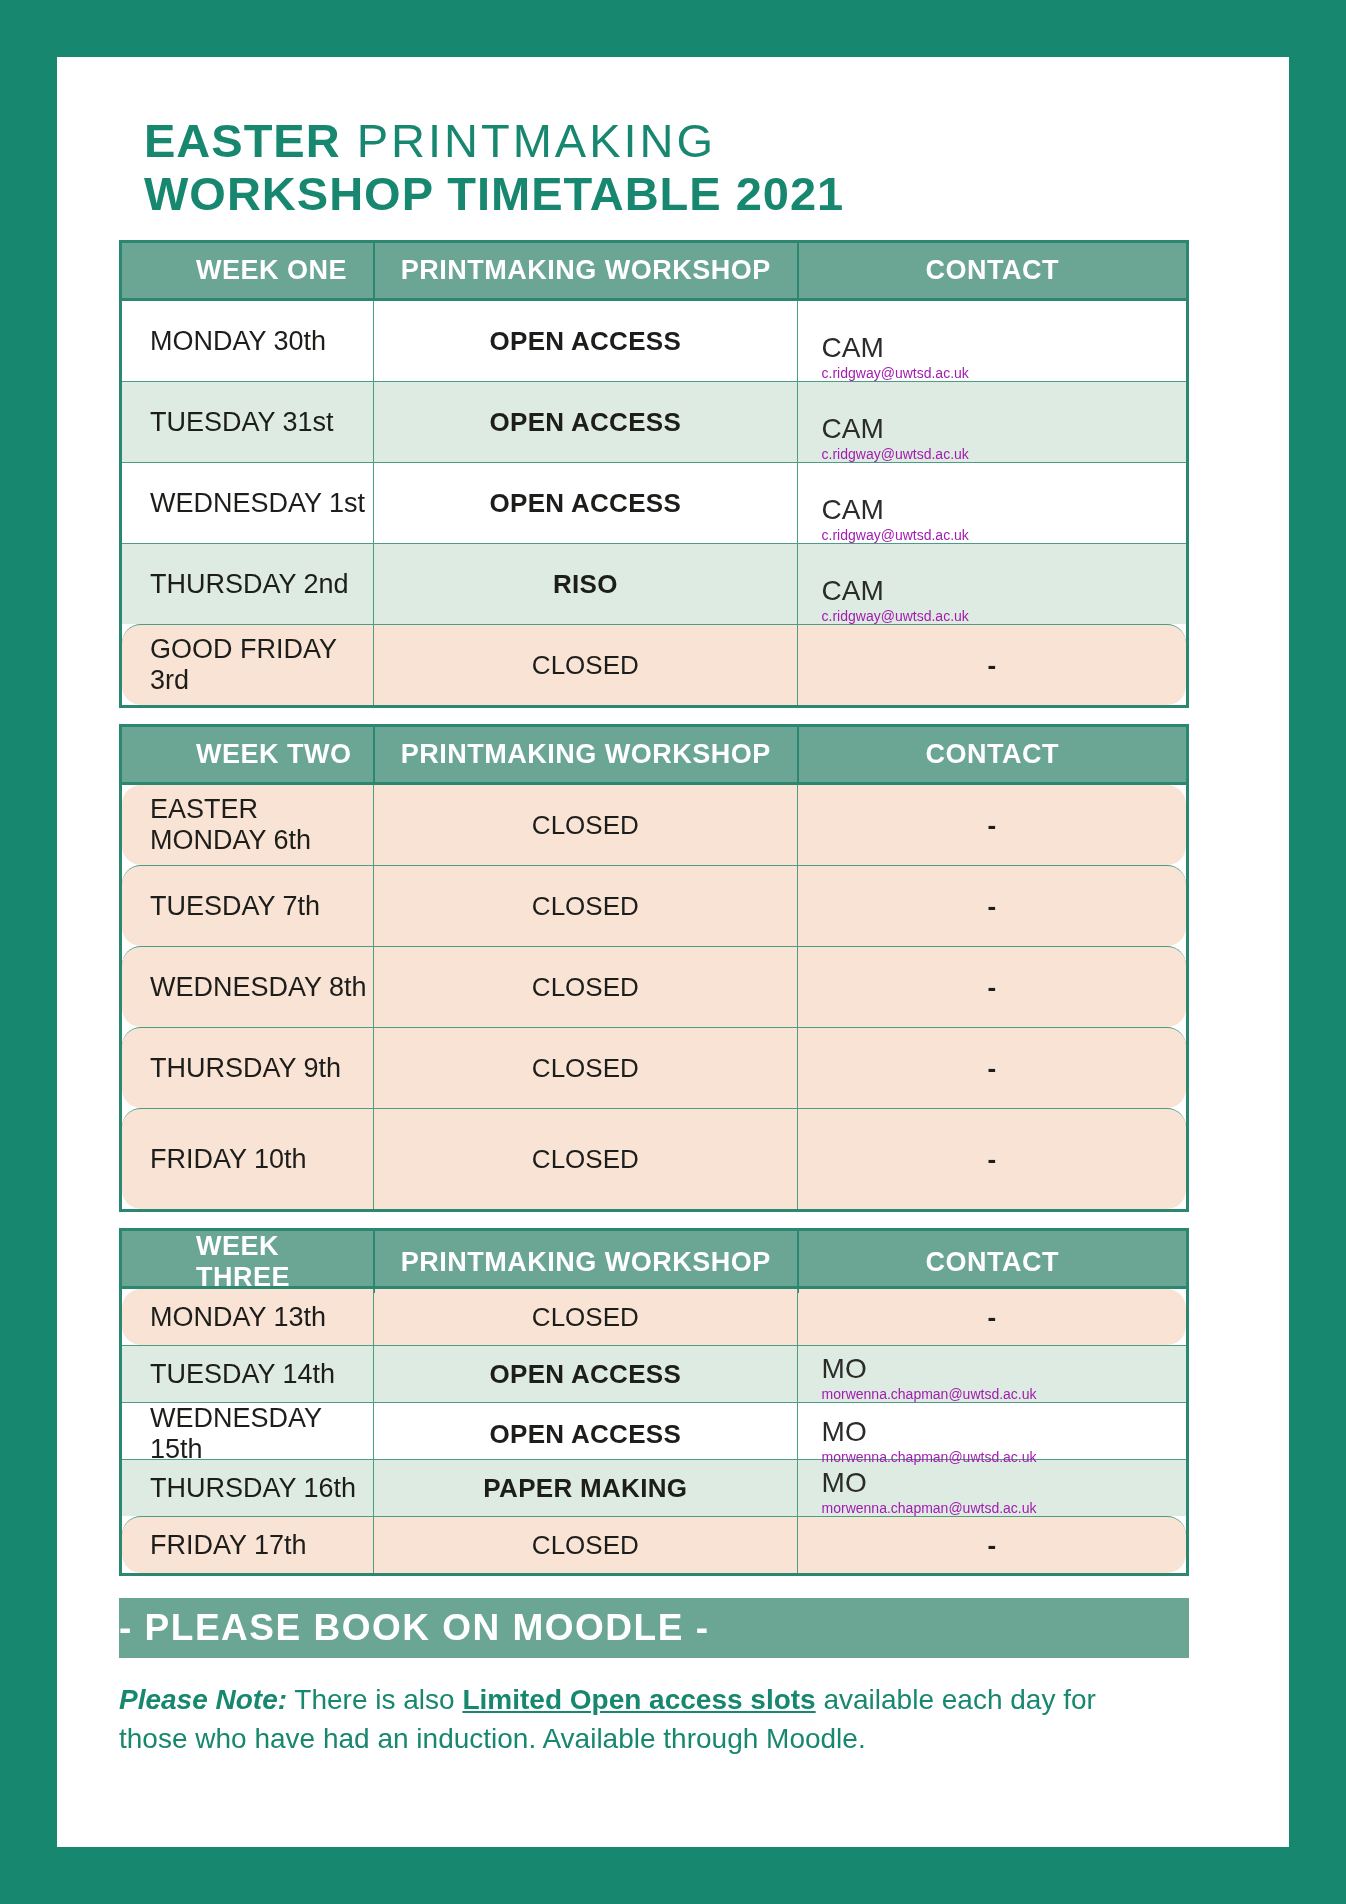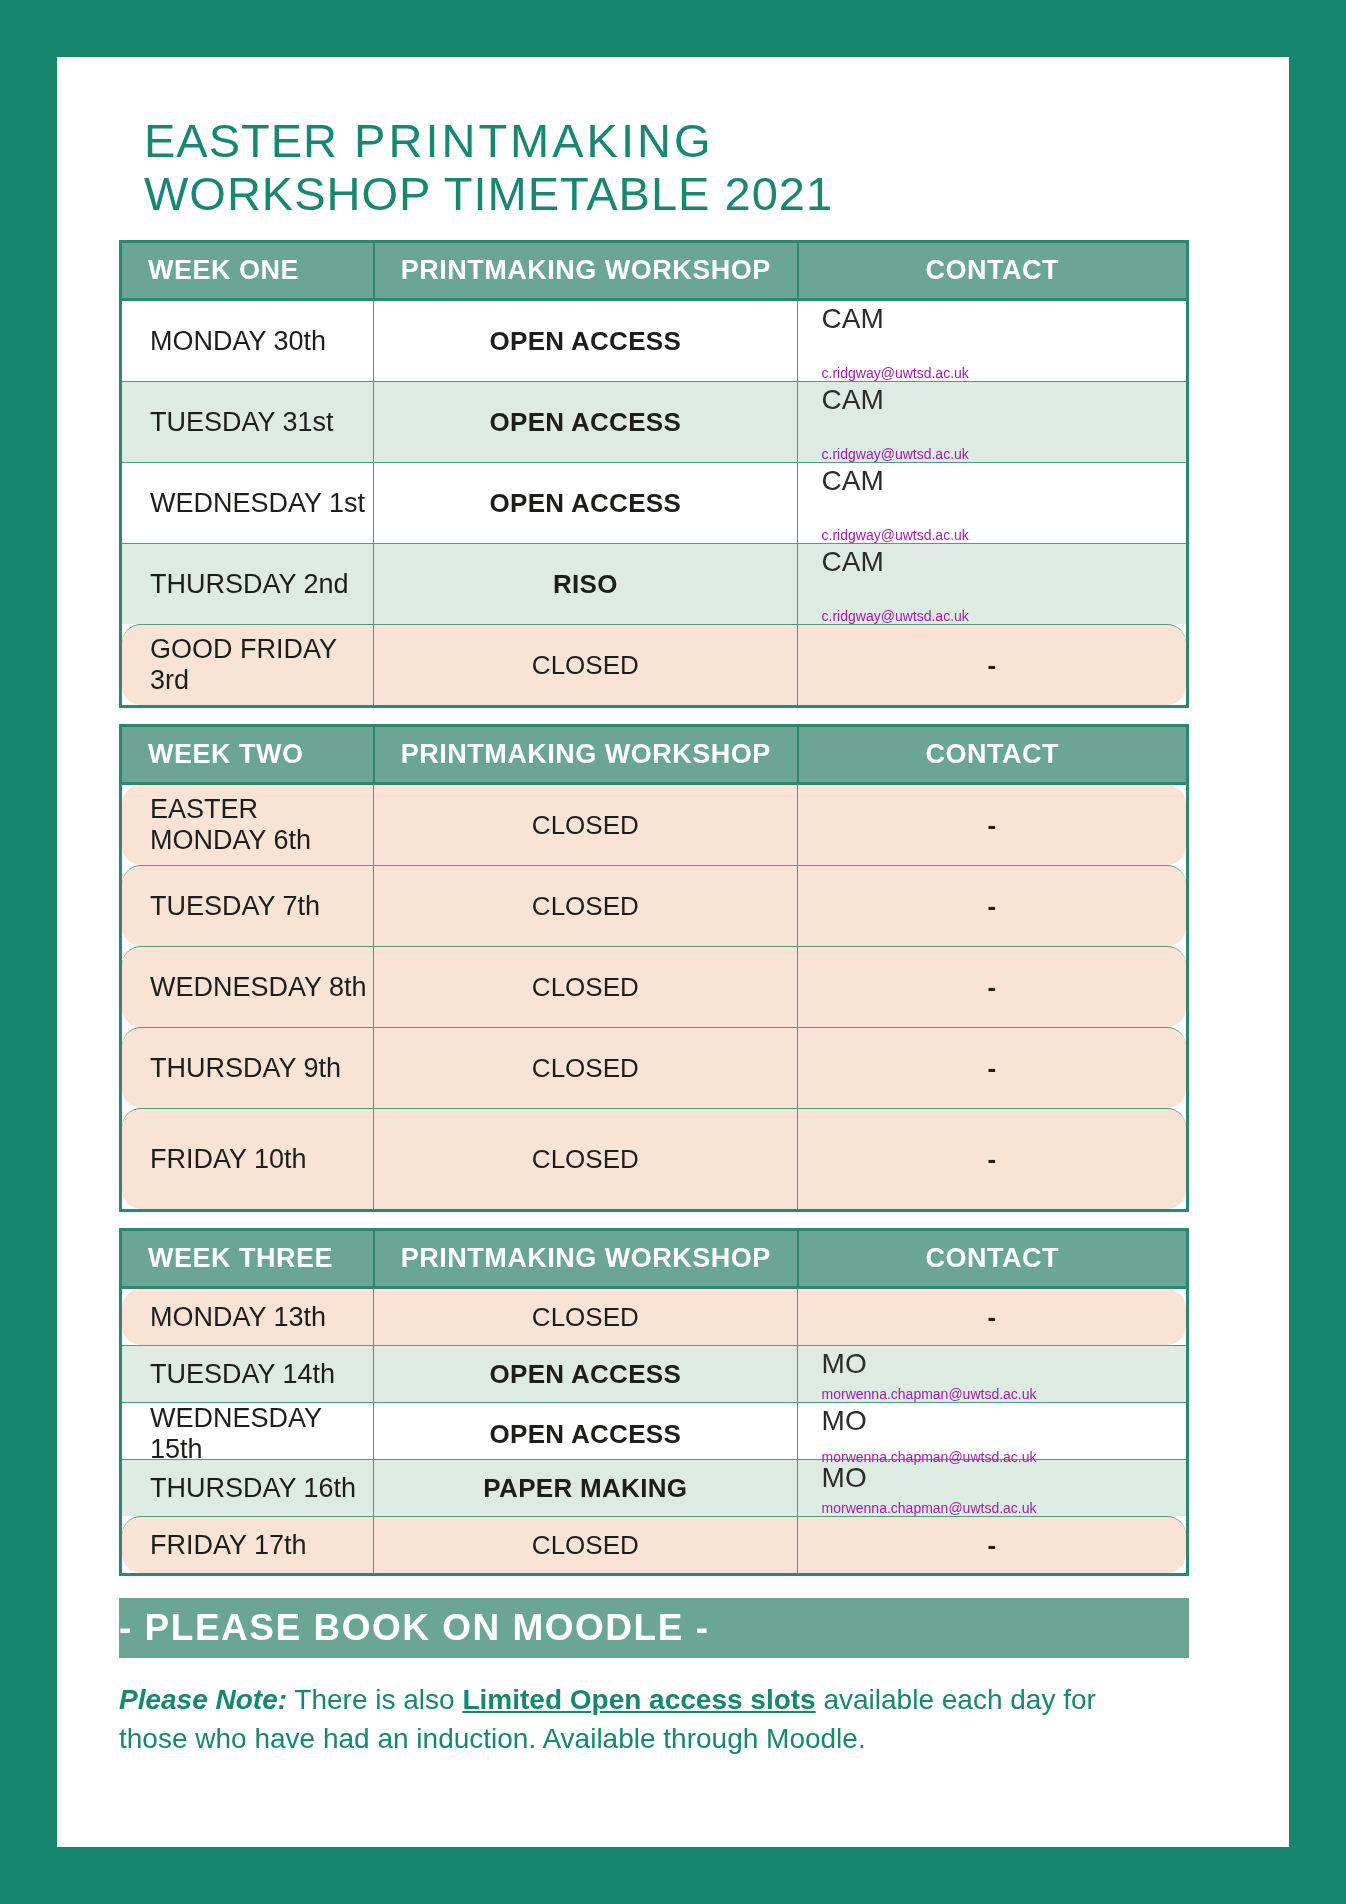--- a/index.html
+++ b/index.html
@@ -22,21 +22,21 @@
     padding:58px 40px 0 62px;
   }
   
   .title-block{margin-left:25px;margin-bottom:20px;}
   .title-line{
     color:#17876F;
     font-size:47px;
     line-height:1.12;
     letter-spacing:1px;
   }
-  .t-bold{font-weight:400;}
+  .t-bold{font-weight:700;}
   .t-light{font-weight:400;letter-spacing:3px;}
   
   .tbl{
     width:1070px;
     border:3px solid #2B8770;
     box-sizing:border-box;
     margin-bottom:16px;
     background:#fff;
   }
   .trow{
@@ -49,21 +49,21 @@
     border-bottom:3px solid #2B8770;
     height:55px;
   }
   .thead > div{
     color:#ffffff;
     font-weight:700;
     font-size:27px;
     letter-spacing:0.5px;
     display:flex;align-items:center;
   }
-  .thead .h-week{padding-left:26px;}
+  .thead .h-week{padding-left:26px;margin-left:48px;}
   .thead .h-mid, .thead .h-contact{justify-content:center;}
   .thead > div + div{border-left:2px solid #2B8770;}
   .rrow{height:80px;}
   .t3 .rrow{height:56px;}
   .tall{height:100px;}
   .rrow > div + div{border-left:1px solid #4D9D85;}
   .rrow + .rrow{border-top:1px solid #4D9D85;}
   .bg-w{background:#ffffff;}
   .bg-g{background:#DEEBE2;}
   .bg-p{background:#F8E3D4;border-radius:19px;}
@@ -71,21 +71,21 @@
     display:flex;align-items:center;
     padding-left:28px;
     font-size:27px;color:#1d1d1b;
   }
   .workshop{
     display:flex;align-items:center;justify-content:center;
     font-size:26px;color:#1d1d1b;
   }
   .workshop.b{font-weight:700;letter-spacing:0.3px;}
   .contact{
-    display:flex;flex-direction:column;justify-content:space-between;
+    display:flex;flex-direction:column;justify-content:flex-end;
     padding-left:24px;
   }
   .cname{font-size:28px;color:#2b2b2b;line-height:1.25;}
   .cemail{font-size:14px;color:#a21caf;}
   .cdash{
     align-items:center;justify-content:center;
     padding-left:0;
     font-size:26px;font-weight:700;color:#1d1d1b;
     flex-direction:row;
   }

